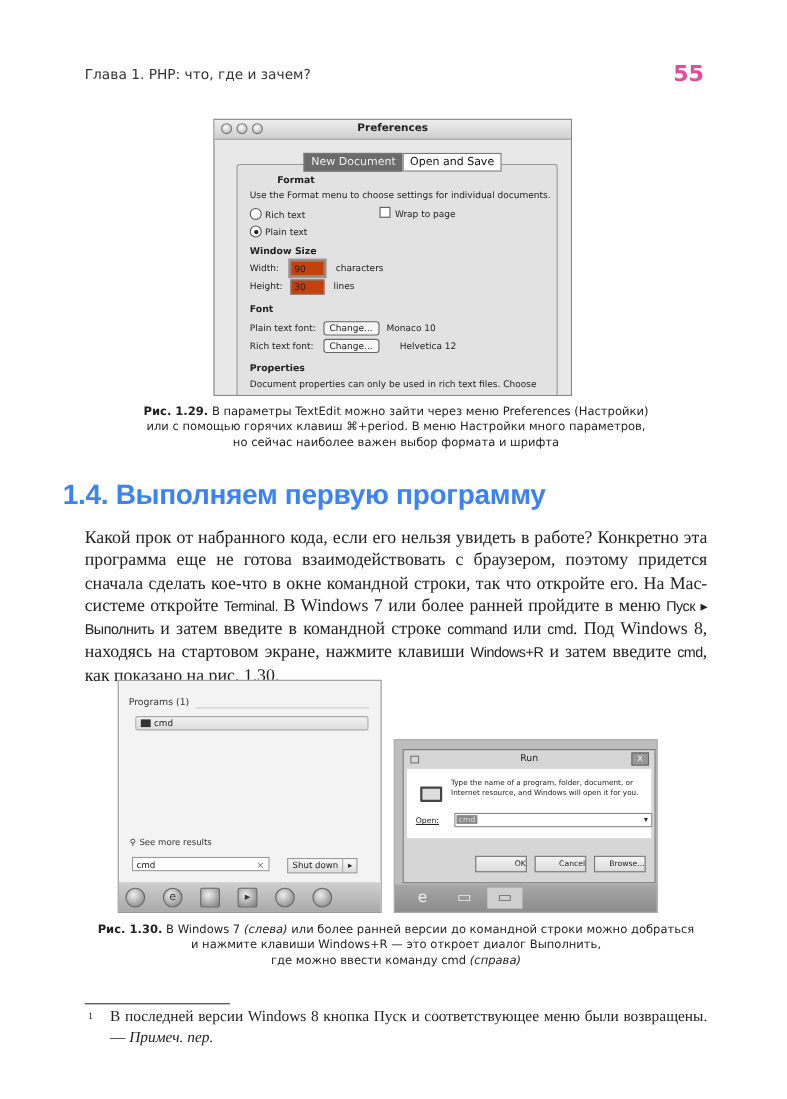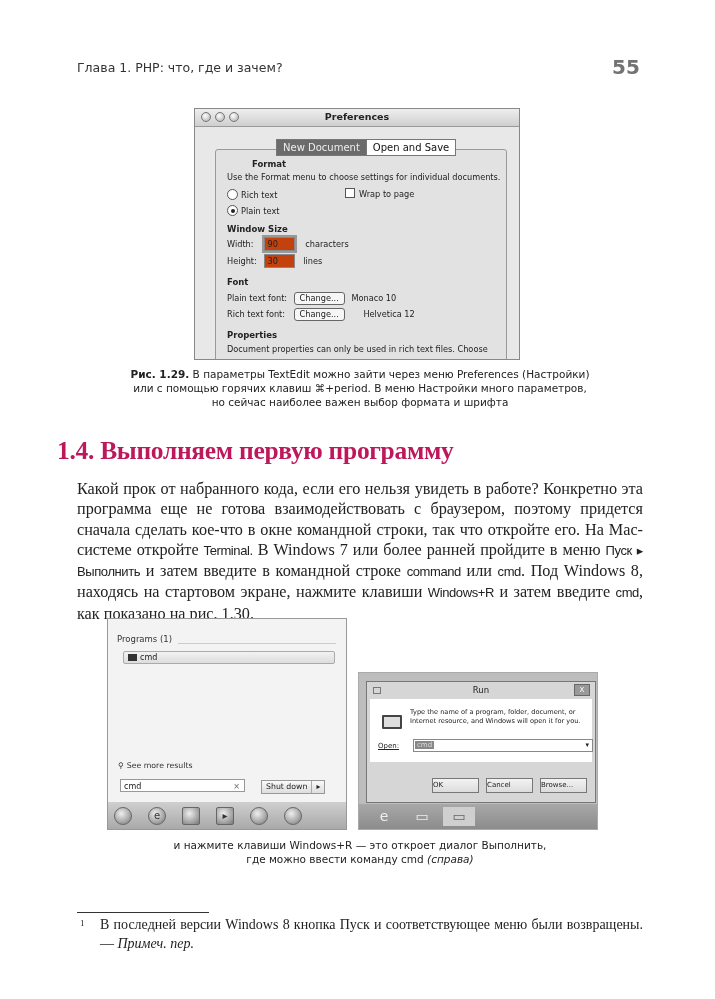--- a/index.html
+++ b/index.html
@@ -1,21 +1,21 @@
 <!DOCTYPE html>
 <html><head>
 <meta charset="utf-8">
 <style>
   html, body { margin:0; padding:0; background:#fff; }
   body { width:715px; height:999px; position:relative; overflow:hidden; color:#222; font-family:"DejaVu Serif", serif; }
   .abs { position:absolute; }
 
   
   #running-head { left:77px; top:60px; font-size:12.5px; font-family:"DejaVu Sans", sans-serif; color:#333; }
-  #page-number { left:612px; top:55px; font-size:20px; font-weight:bold; font-family:"DejaVu Sans", sans-serif; color:#737373; }
+  #page-number { left:612px; top:55px; font-size:20px; font-weight:bold; font-family:"DejaVu Sans", sans-serif; color:#ec4899; }
 
   
   #mac-window { left:194px; top:108px; width:324px; height:250px; background:#e8e8e8; border:1px solid #888; overflow:hidden; }
   .mac-titlebar { height:17px; background:linear-gradient(#eee,#cfcfcf); border-bottom:1px solid #999; position:relative; }
   .mac-dots { position:absolute; left:6px; top:3px; display:flex; gap:4px; }
   .mac-dot { width:10px; height:10px; border-radius:50%; background:radial-gradient(circle at 40% 35%,#fff,#aaa); border:1px solid #777; box-sizing:border-box; }
   .mac-title { position:absolute; left:0; right:0; top:2px; text-align:center; font-size:9.5px; font-weight:bold; font-family:"DejaVu Sans", sans-serif; color:#222; }
   .mac-panel { position:absolute; left:20px; top:40px; width:290px; height:215px; border:1px solid #999; border-radius:3px; background:#e2e2e2; }
   .mac-tabs { position:absolute; left:81px; top:30px; display:flex; z-index:2; }
   .mac-tab { font-size:10px; font-family:"DejaVu Sans", sans-serif; padding:2px 6px; border:1px solid #777; background:#fff; color:#111; }
@@ -28,21 +28,21 @@
   .checkbox { display:inline-block; width:8px; height:8px; border:1px solid #555; background:#fff; vertical-align:-1px; margin-right:4px; }
   .mac-input { display:inline-block; width:26px; height:12px; border:1px solid #888; background:#c2410c; padding-left:3px; line-height:12px; vertical-align:middle; }
   .mac-input.focus { box-shadow:0 0 0 2px #999; }
   .mac-btn { display:inline-block; border:1px solid #666; border-radius:3px; background:#f6f6f6; padding:0 5px; line-height:11px; font-size:8.2px; vertical-align:middle; }
 
   
   .caption { font-family:"DejaVu Sans", sans-serif; font-size:10.5px; line-height:14px; text-align:center; color:#222; }
   .caption b { font-weight:bold; }
   #caption-129 { left:100px; top:367px; width:520px; }
 
-  #section-title { left:57px; top:436px; font-family:Liberation Serif, serif; font-weight:bold; font-size:25.5px; color:#be185d; letter-spacing:-0.3px; }
+  #section-title { left:57px; top:436px; font-family:Liberation Sans, sans-serif; font-weight:bold; font-size:25.5px; color:#3b82f6; letter-spacing:-0.3px; }
 
   #body-para { left:77px; top:479px; width:566px; font-family:"Liberation Serif", serif; font-size:16.2px; line-height:20.3px; text-align:justify; color:#222; }
   .cond { font-family:"Liberation Sans", sans-serif; font-size:13px; letter-spacing:-0.4px; }
 
   
   #win7 { left:107px; top:618px; width:238px; height:210px; background:#f3f3f3; border:1px solid #999; overflow:hidden; }
   .w7-programs { position:absolute; left:9px; top:15px; font-family:"DejaVu Sans", sans-serif; font-size:8.5px; color:#333; }
   .w7-line { position:absolute; left:70px; top:24px; width:158px; height:1px; background:#ccc; }
   .w7-item { position:absolute; left:15px; top:32px; width:210px; height:11px; border:1px solid #aaa; border-radius:2px; background:linear-gradient(#f2f2f2,#ddd); font-family:"DejaVu Sans", sans-serif; font-size:8px; line-height:11px; }
   .w7-item .ico { display:inline-block; width:9px; height:7px; background:#333; margin:0 3px 0 4px; vertical-align:-1px; }
@@ -64,21 +64,21 @@
   .w8-close { position:absolute; right:5px; top:2px; width:14px; height:10px; background:#999; border:1px solid #666; font-size:7px; text-align:center; line-height:10px; color:#fff; font-family:"DejaVu Sans", sans-serif; }
   .w8-sysicon { position:absolute; left:6px; top:5px; width:6px; height:5px; border:1px solid #777; }
   .w8-client { position:absolute; left:3px; top:17px; width:222px; height:63px; background:#fff; }
   .w8-runicon { position:absolute; left:12px; top:16px; width:16px; height:10px; border:2px solid #444; border-radius:1px; background:#ddd; }
   .w8-desc { position:absolute; left:40px; top:9px; width:180px; font-family:"DejaVu Sans", sans-serif; font-size:6.6px; line-height:9px; color:#222; }
   .w8-open-label { position:absolute; left:8px; top:43px; font-family:"DejaVu Sans", sans-serif; font-size:7px; text-decoration:underline; }
   .w8-combo { position:absolute; left:43px; top:40px; width:178px; height:11px; border:1px solid #888; background:#fff; font-family:"DejaVu Sans", sans-serif; font-size:7px; line-height:11px; }
   .w8-combo .sel { background:#888; color:#ddd; padding:0 2px; margin-left:1px; }
   .w8-combo .dd { position:absolute; right:3px; top:0; font-size:7px; }
   .w8-btns { position:absolute; top:96px; font-family:"DejaVu Sans", sans-serif; font-size:7px; }
-  .w8-btn { position:absolute; top:0; width:45px; height:13px; border:1px solid #777; background:linear-gradient(#f3f3f3,#dcdcdc); text-align:left; line-height:13px; }
+  .w8-btn { position:absolute; top:0; width:45px; height:13px; border:1px solid #777; background:linear-gradient(#f3f3f3,#dcdcdc); text-align:right; line-height:13px; }
   .w8-taskbar { position:absolute; left:0; top:131px; width:238px; height:25px; background:linear-gradient(#a8a8a8,#8c8c8c); }
   .w8-tb-item { position:absolute; top:3px; width:22px; height:19px; text-align:center; font-family:"DejaVu Sans", sans-serif; font-size:14px; line-height:19px; color:#eee; }
   .w8-tb-item.active { background:#cfcfcf; width:32px; color:#666; }
 
   #caption-130 { left:80px; top:838px; width:560px; }
   #caption-130 i { font-style:italic; }
 
   #fn-rule { left:77px; top:912px; width:132px; height:1px; background:#333; }
   #footnote-mark { left:80px; top:918px; font-family:"Liberation Serif", serif; font-size:9px; }
   #footnote { left:100px; top:915px; width:543px; font-family:"Liberation Serif", serif; font-size:14px; line-height:19px; text-align:justify; color:#222; }
@@ -190,19 +190,20 @@
     </div>
   </div>
   <div class="w8-taskbar">
     <span class="w8-tb-item" style="left:14px;">e</span>
     <span class="w8-tb-item" style="left:52px;">▭</span>
     <span class="w8-tb-item active" style="left:84px;">▭</span>
   </div>
 </div>
 
 <div id="caption-130" class="abs caption">
+  <div><b>Рис. 1.30.</b><span> В Windows 7 </span><i>(слева)</i><span> или более ранней версии до командной строки можно добраться</span></div>
   <div>и нажмите клавиши Windows+R — это откроет диалог Выполнить,</div>
   <div><span>где можно ввести команду cmd </span><i>(справа)</i></div>
 </div>
 
 <div id="fn-rule" class="abs"></div>
 <div id="footnote-mark" class="abs">1</div>
 <div id="footnote" class="abs"><span>В последней версии Windows 8 кнопка Пуск и соответствующее меню были возвращены. — </span><i>Примеч. пер.</i></div>
 
 </body></html>

